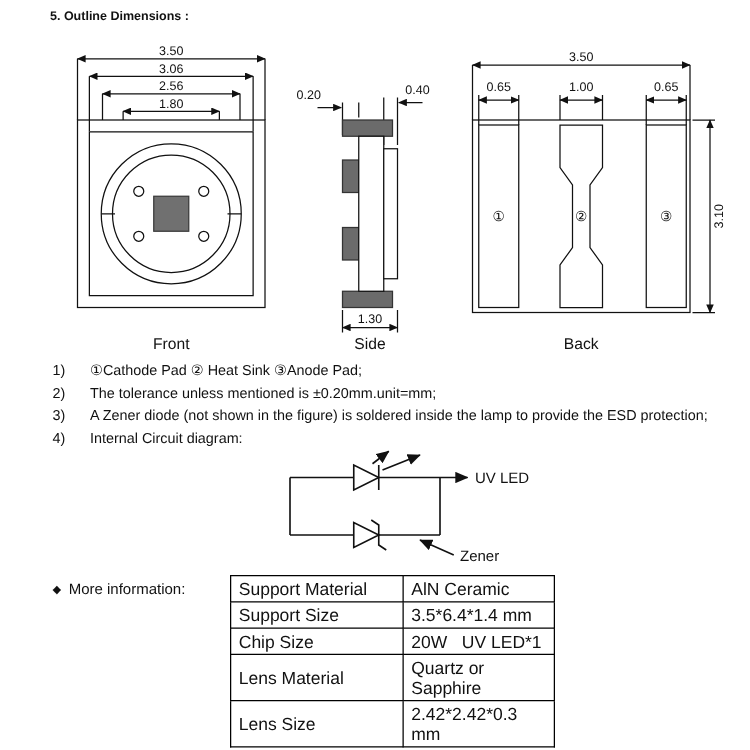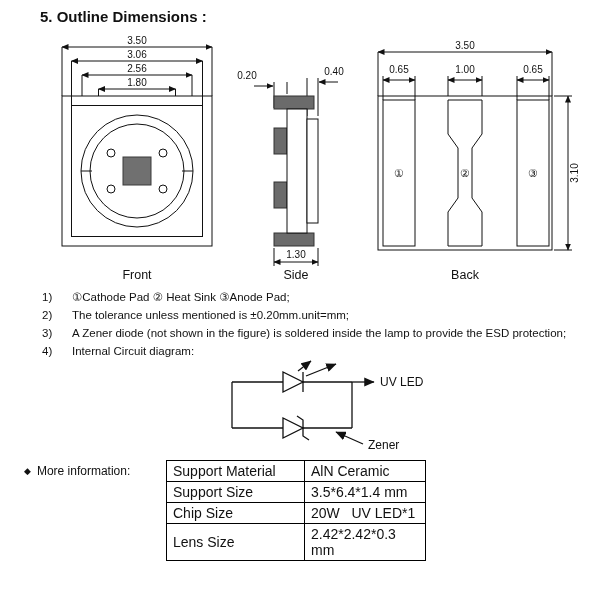--- a/index.html
+++ b/index.html
@@ -1,34 +1,34 @@
 <!DOCTYPE html>
 <html><head>
 <meta charset="utf-8">
 <style>
   html,body{margin:0;padding:0;}
   body{
     width:600px;height:600px;position:relative;background:#ffffff;
     font-family:"Liberation Sans",sans-serif;color:#111;overflow:hidden;
   }
   .title{
-    position:absolute;top:8px;left:40px;font-size:15px;font-weight:bold;
+    position:absolute;top:8px;left:40px;font-size:10px;font-weight:bold;
   }
   svg text{font-family:"Liberation Sans",sans-serif;}
   .dim{font-size:10px;fill:#111;stroke:none;text-anchor:middle;}
   .dimv{font-size:10px;fill:#111;stroke:none;text-anchor:middle;}
   .vlabel{font-size:12.5px;fill:#111;stroke:none;text-anchor:middle;}
   .padnum{font-size:11px;fill:#111;stroke:none;text-anchor:middle;}
   .clabel{font-size:12px;fill:#111;stroke:none;}
   #drawing{position:absolute;top:36px;left:0;}
   #notes{position:absolute;top:290px;left:42px;right:10px;font-size:11.5px;}
   .note{display:flex;margin-bottom:4px;white-space:nowrap;line-height:14px;}
   .note-num{width:30px;flex:0 0 30px;}
   #circuit{position:absolute;top:358px;left:0;}
-  #moreinfo{position:absolute;top:460px;left:24px;display:flex;align-items:flex-start;}
+  #moreinfo{position:absolute;top:460px;left:42px;display:flex;align-items:flex-start;}
   .mi-head{font-size:12px;white-space:nowrap;width:142px;flex:0 0 142px;padding-top:4px;}
   .mi-bullet{font-size:9px;vertical-align:1px;margin-right:6px;}
   table.spec{border-collapse:collapse;font-size:14px;}
   table.spec td{
     border:1px solid #000;padding:2px 6px;height:14px;
   }
   td.k{width:125px;}
   td.v{width:108px;margin-left:48px;}
 </style>
 </head>
@@ -205,18 +205,22 @@
       </tr>
       <tr>
         <td class="k">Support Size</td>
         <td class="v">3.5*6.4*1.4 mm</td>
       </tr>
       <tr>
         <td class="k">Chip Size</td>
         <td class="v">20W&nbsp;&nbsp;&nbsp;UV LED*1</td>
       </tr>
       <tr>
+        <td class="k">Lens Material</td>
+        <td class="v">Quartz or Sapphire</td>
+      </tr>
+      <tr>
         <td class="k">Lens Size</td>
         <td class="v">2.42*2.42*0.3 mm</td>
       </tr>
     </tbody>
   </table>
 </div>
 
 </body></html>

